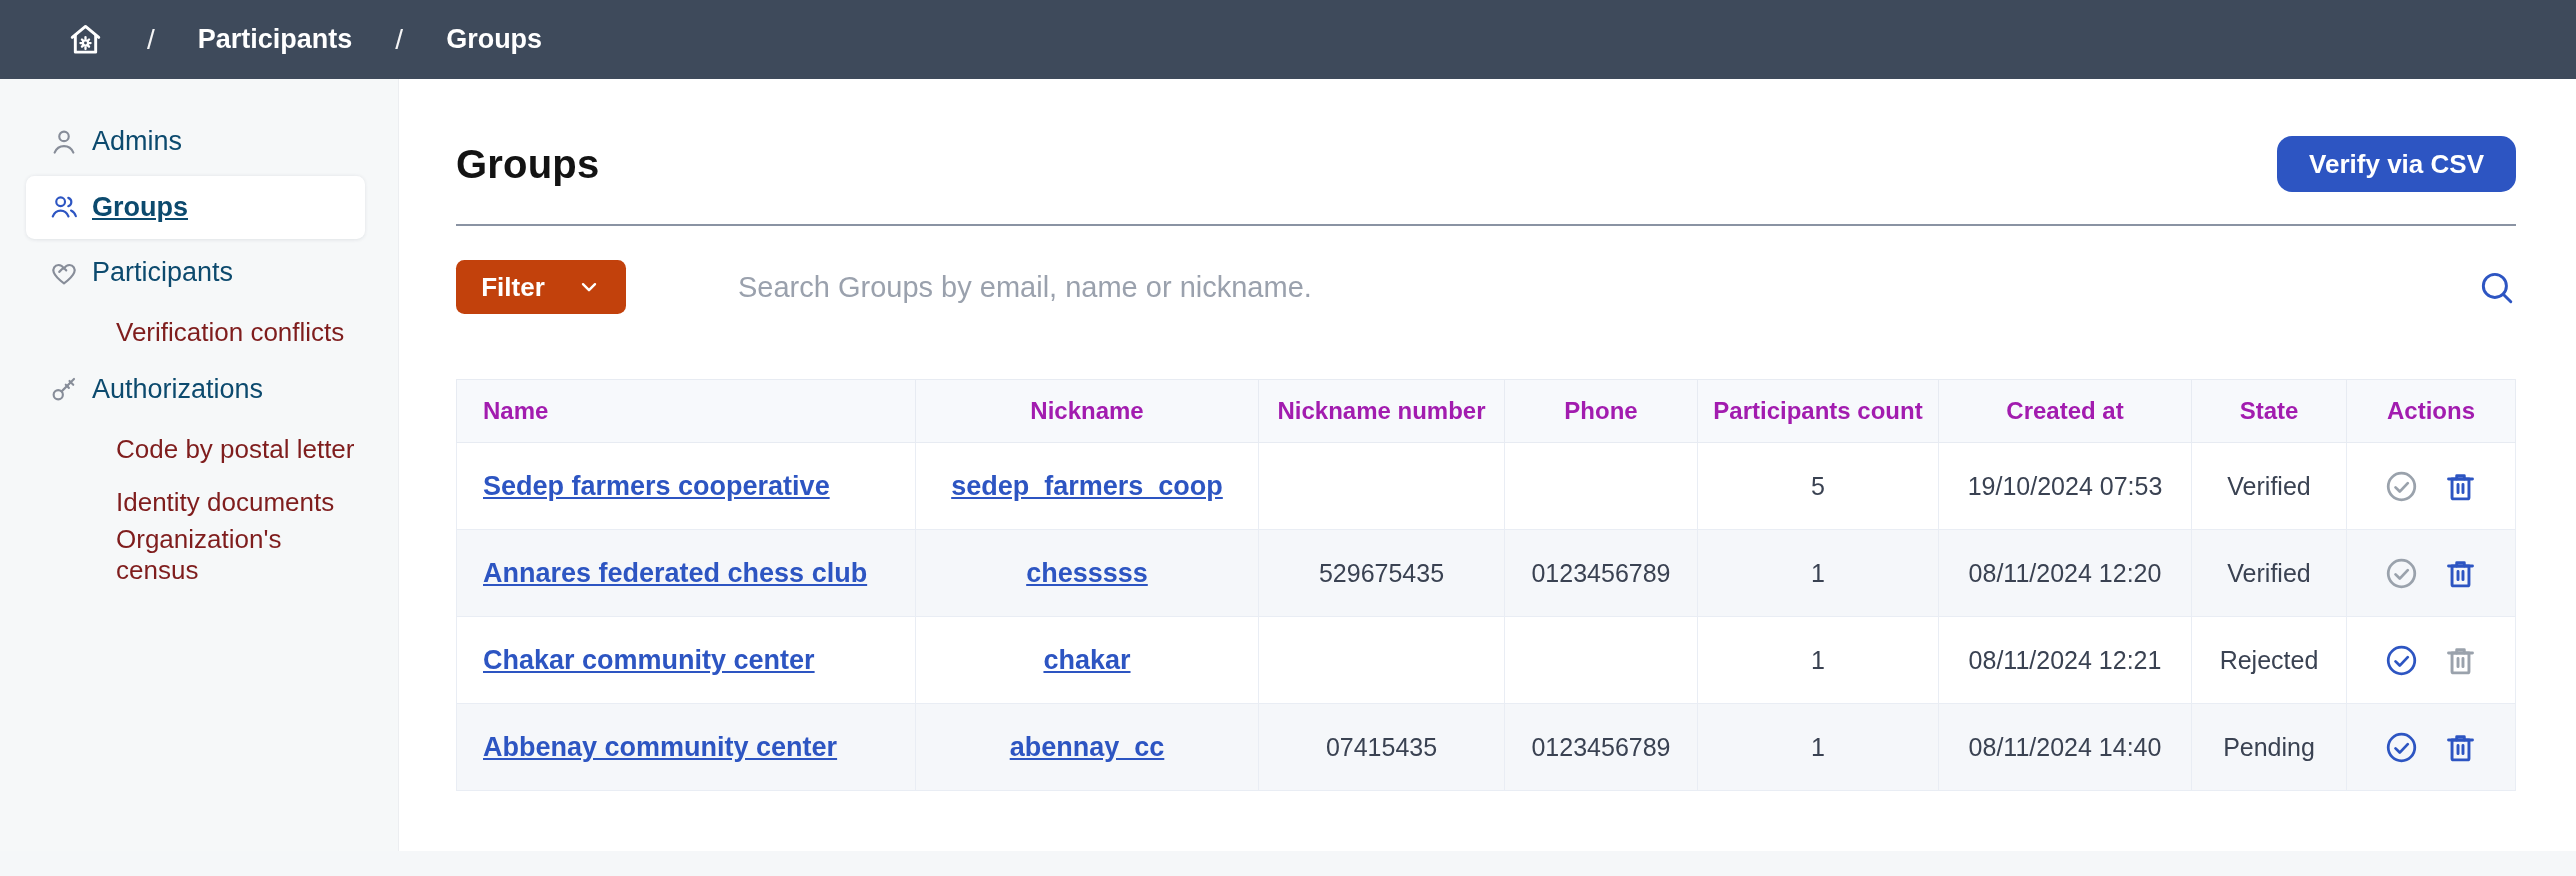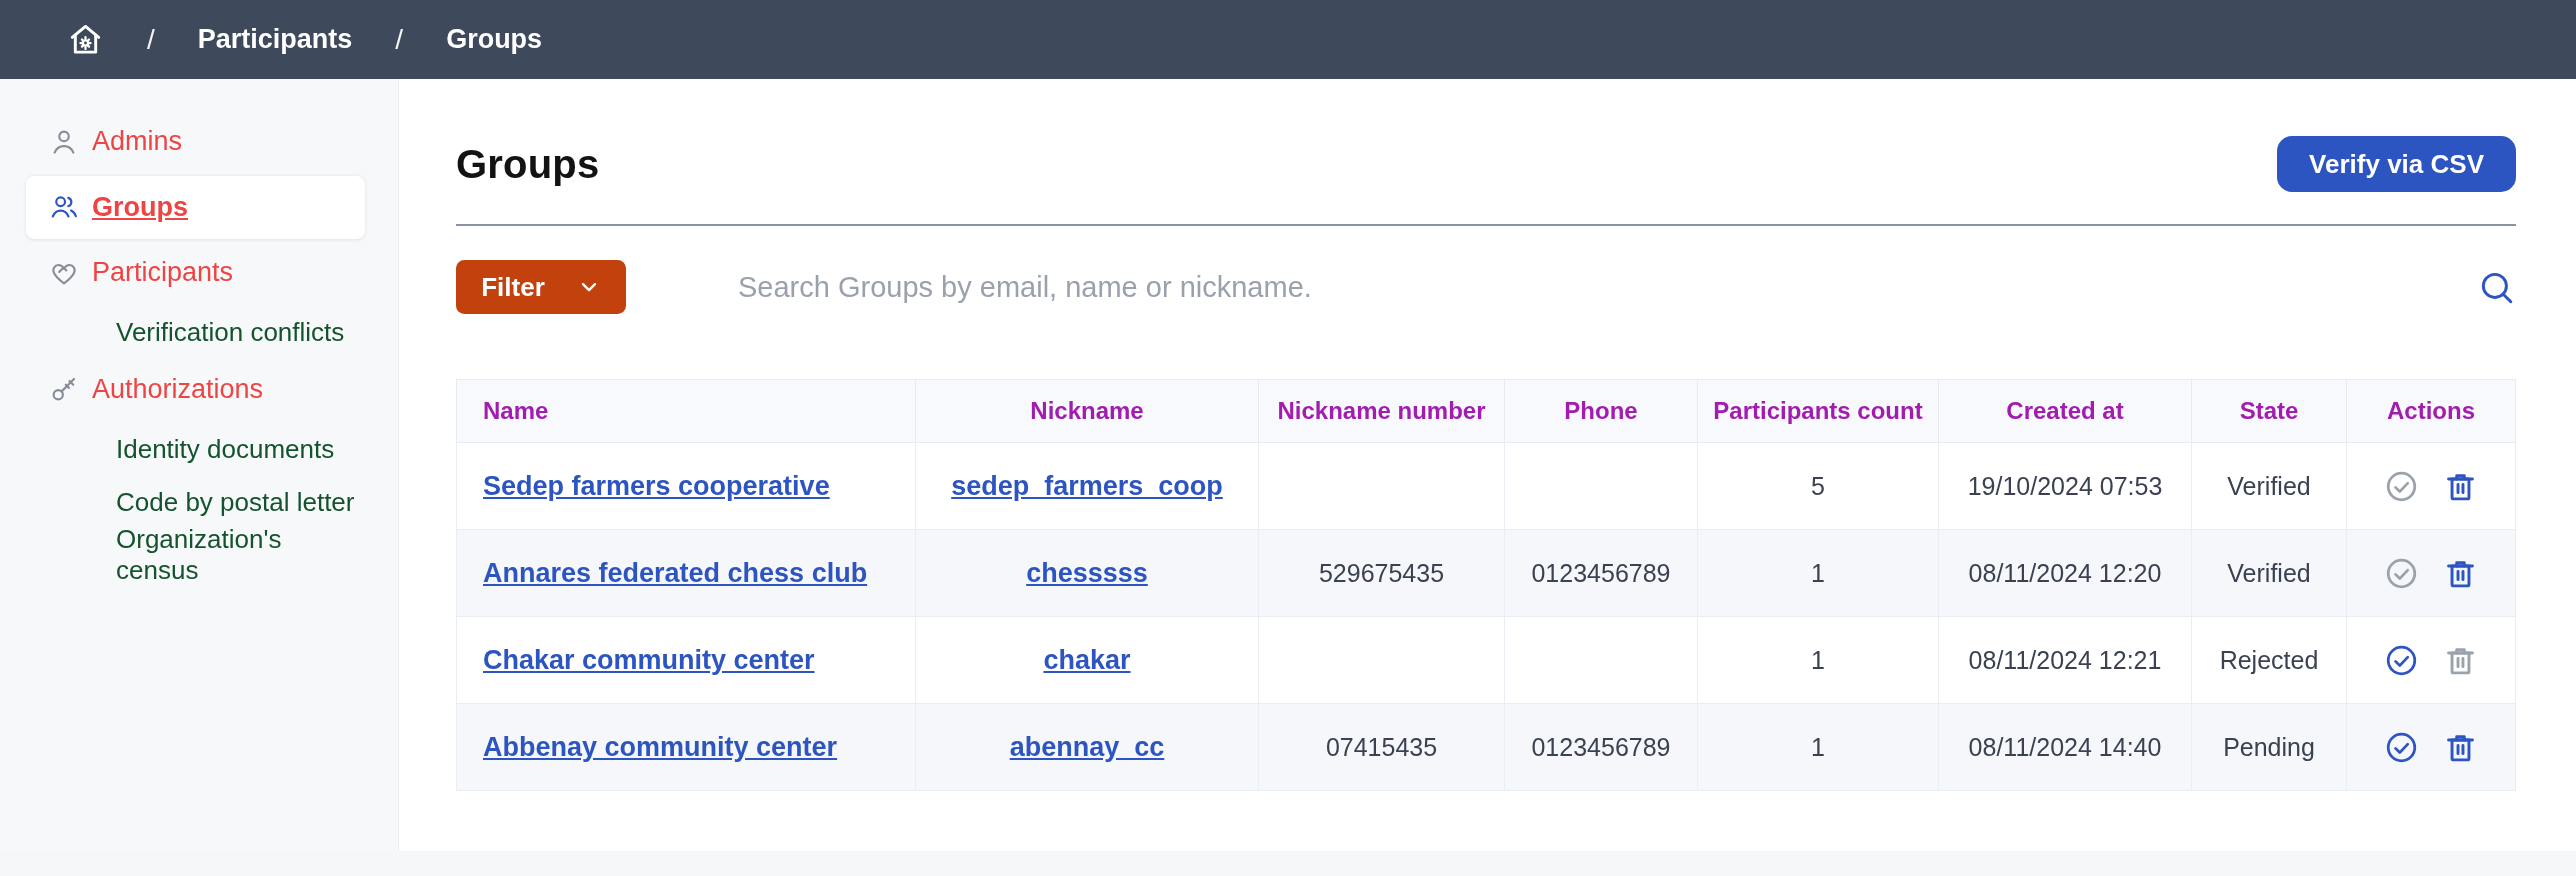--- a/index.html
+++ b/index.html
@@ -26,31 +26,31 @@
 
   
   .layout { display:flex; height:772px; }
 
   
   .sidebar { width:399px; flex:0 0 399px; padding-top:33px; background:#f6f8f9; border-right:0.9px solid #eceef1; }
   .nav-item {
     display:flex; align-items:center;
     height:59px; margin:0 33px 4.6px 26px; padding-left:23px;
     border-radius:8.3px; gap:13px;
-    color:#ef4444; font-size:27px; font-weight:500; cursor:pointer;
+    color:#0c4a6e; font-size:27px; font-weight:500; cursor:pointer;
   }
   .nav-item.selected { background:#ffffff; height:63px; font-weight:700; box-shadow:0 0.9px 3.7px rgba(35,45,70,.10); }
   .nav-item.selected .nav-label { text-decoration:underline; }
   .nav-icon { width:30px; height:30px; color:#878d99; flex:0 0 30px; }
   .nav-icon svg { width:30px; height:30px; display:block; }
   .nav-item.selected .nav-icon { color:#2d55c2; }
   .nav-sub {
     display:flex; align-items:center;
     height:52px; margin:0 33px 0.9px 26px; padding-left:90px;
-    color:#14532d; font-size:26px; font-weight:500; cursor:pointer;
+    color:#7f1d1d; font-size:26px; font-weight:500; cursor:pointer;
   }
 
   
   .main { flex:1; background:#ffffff; padding:0 61px 0 57px; }
   .page-head { display:flex; justify-content:space-between; align-items:center; margin-top:57px; }
   .page-title { margin:0; font-size:40px; font-weight:700; color:#131313; letter-spacing:0.2px; }
   .btn-primary {
     background:#2d55c2; color:#fff; border:none; border-radius:15px;
     height:56px; padding:0 32px; font-size:26px; font-weight:700;
     font-family:"Liberation Sans", sans-serif; cursor:pointer;
@@ -158,24 +158,24 @@
             <svg viewBox="0 0 24 24" fill="none" stroke="currentColor" stroke-width="1.7" stroke-linecap="round" stroke-linejoin="round">
               <circle cx="7.4" cy="16.6" r="3.7"></circle>
               <path d="M10.1 13.9L20 4"></path>
               <path d="M16.4 5.6l3 3"></path>
               <path d="M13.4 8.6l2.5 2.5"></path>
             </svg>
           </span>
           <span class="nav-label">Authorizations</span>
         </div>
         <div class="nav-sub">
+          <span class="nav-label">Code by postal letter</span>
+        </div>
+        <div class="nav-sub">
           <span class="nav-label">Identity documents</span>
-        </div>
-        <div class="nav-sub">
-          <span class="nav-label">Code by postal letter</span>
         </div>
         <div class="nav-sub">
           <span class="nav-label">Organization's census</span>
         </div>
       </nav>
   </aside>
 
   <main class="main">
     <div class="page-head">
       <h1 class="page-title">Groups</h1>

